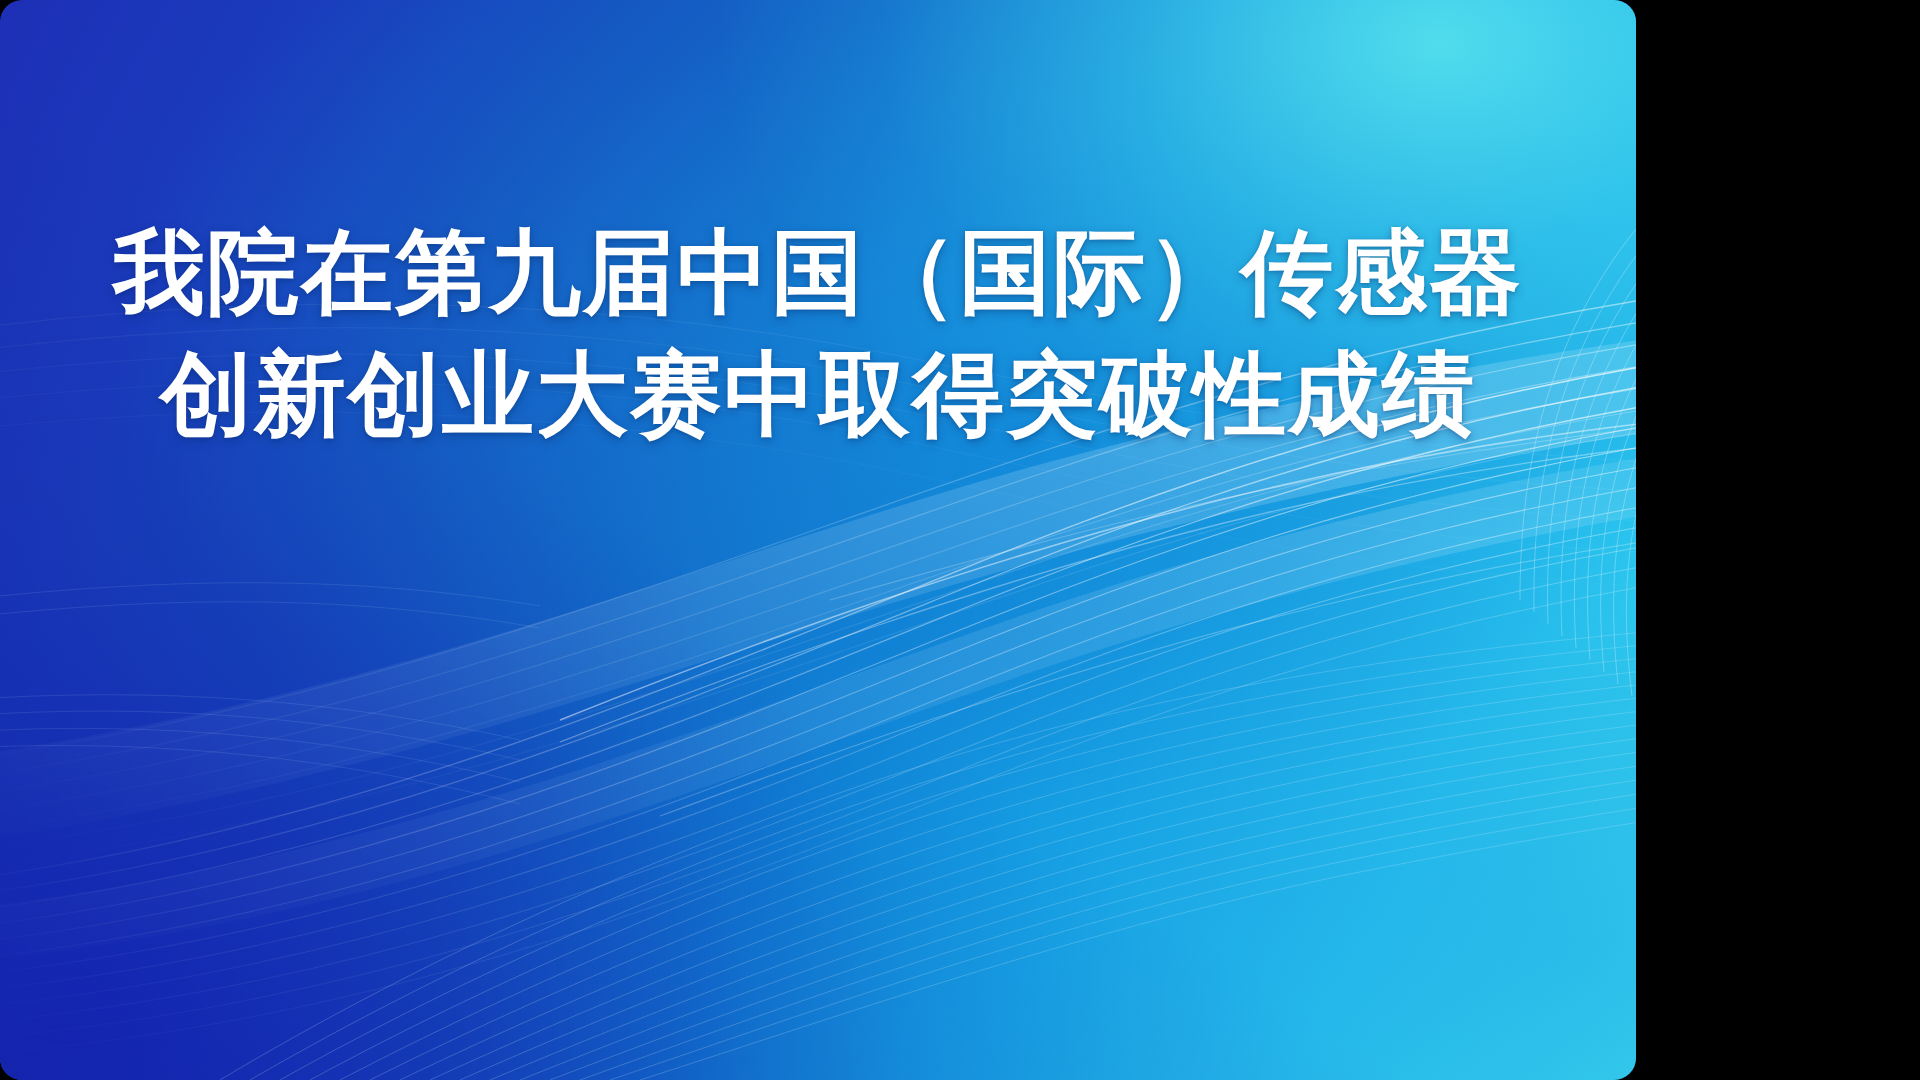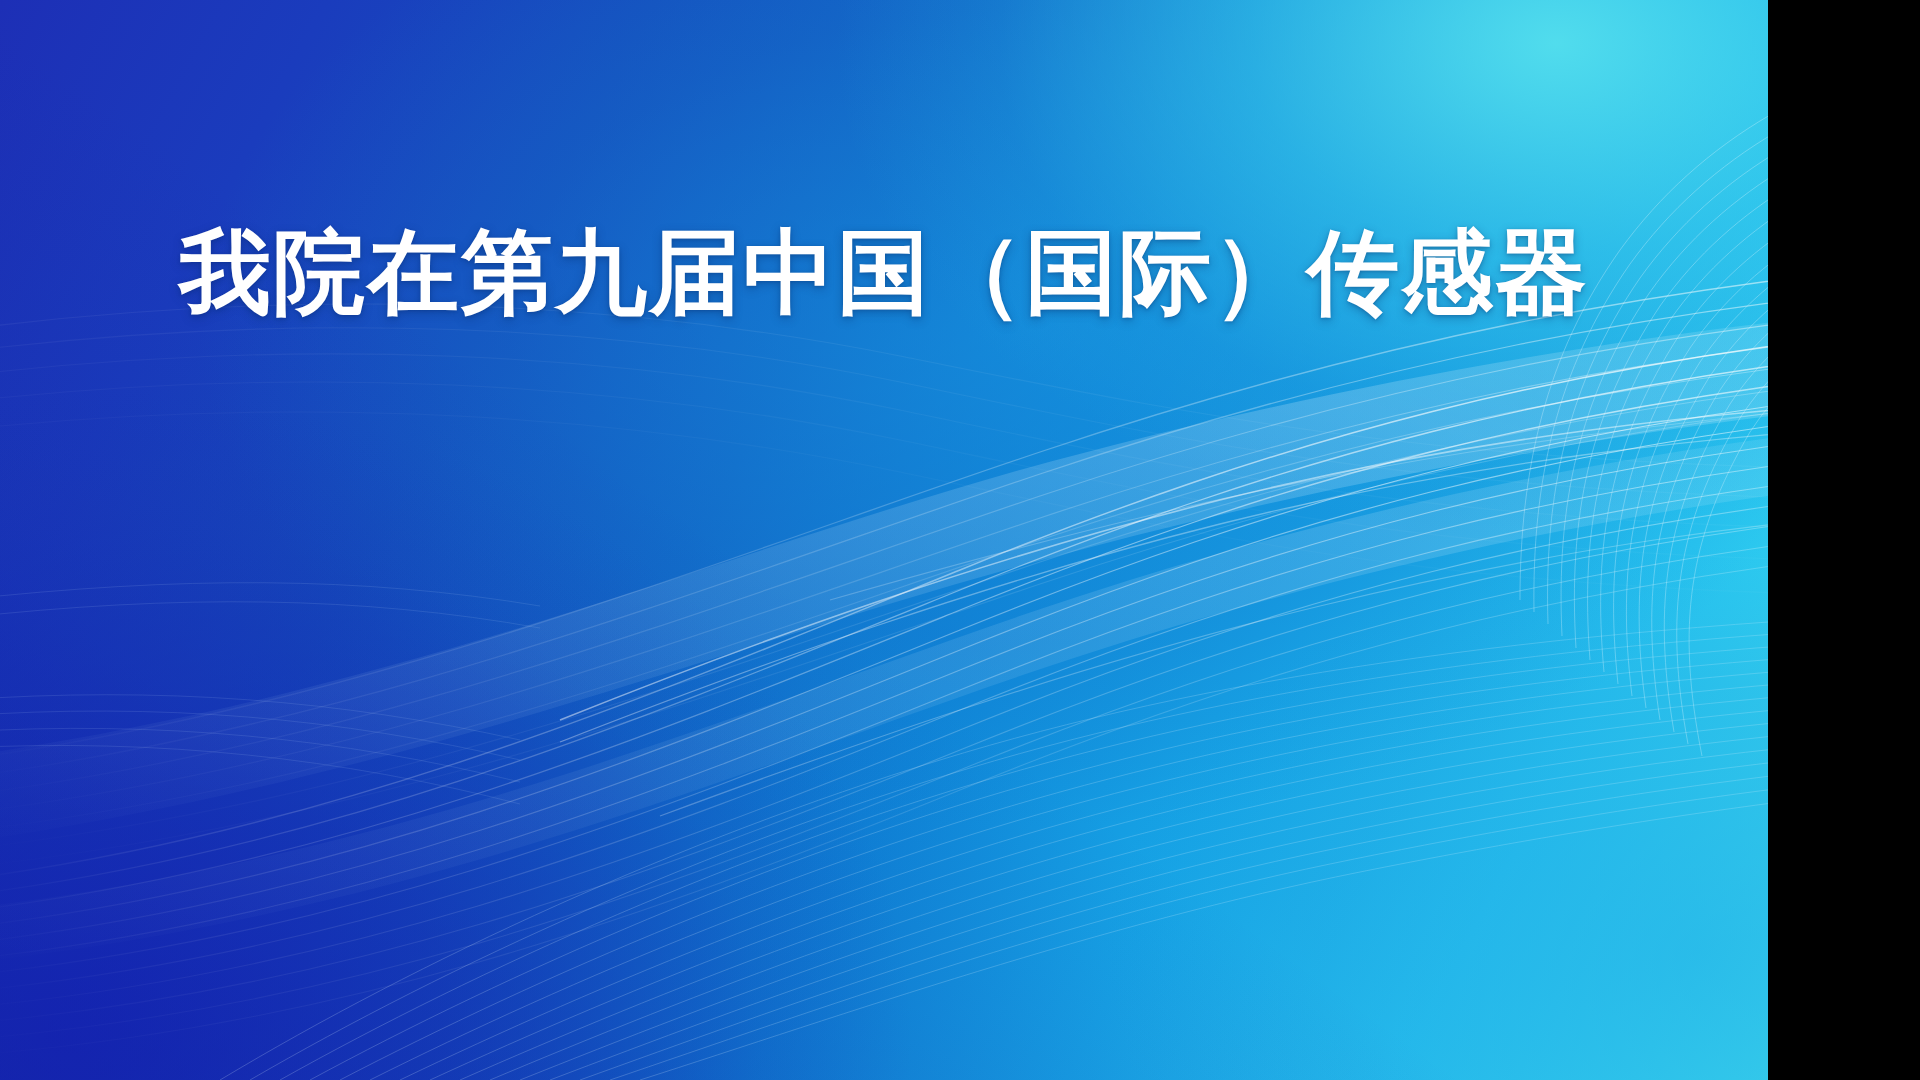--- a/index.html
+++ b/index.html
@@ -3,24 +3,25 @@
 <meta charset="utf-8">
 <title>Banner</title>
 <style>
   html, body {
     margin: 0;
     padding: 0;
     background: #000;
   }
   #stage {
     position: relative;
-    width: 1768px;
+    width: 1636px;
     height: 1080px;
     overflow: hidden;
     font-family: "Liberation Sans", "DejaVu Sans", sans-serif;
+    border-radius: 22px;
   }
 
   
   .bg-base {
     position: absolute;
     inset: 0;
     background:
       linear-gradient(118deg,
         #1d2fb6 0%,
         #1a3cbd 14%,
@@ -245,15 +246,16 @@
       <path d="M -40,716 C 160,702 340,718 520,760"></path>
       <path d="M -40,732 C 160,720 340,738 520,782"></path>
       <path d="M -40,748 C 160,738 340,758 520,804"></path>
       <path d="M -40,600 C 180,576 360,576 540,606"></path>
       <path d="M -40,618 C 180,594 360,596 540,628"></path>
     </g>
   </svg>
 
   <div class="title-block">
     <div class="title-line">我院在第九届中国（国际）传感器</div>
+    <div class="title-line">创新创业大赛中取得突破性成绩</div>
   </div>
 
 </div>
 
 </body></html>

